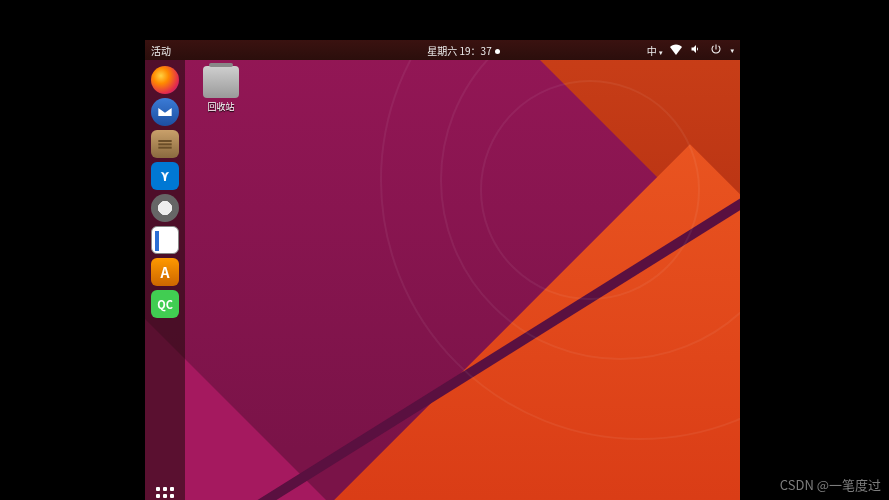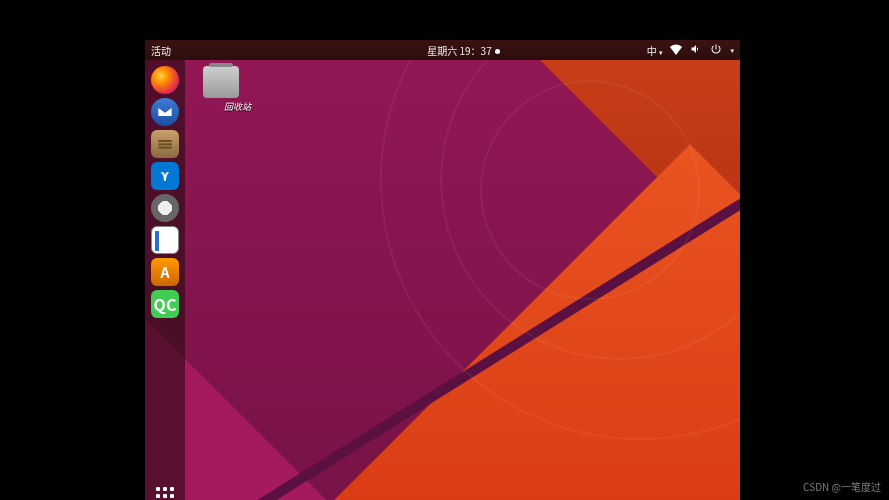--- a/index.html
+++ b/index.html
@@ -93,48 +93,48 @@
     width: 28px; height: 28px;
     display: grid; grid-template-columns: repeat(3,4px); grid-template-rows: repeat(3,4px);
     gap: 3px; justify-content:center; align-content:center;
     cursor: pointer;
   }
   .apps-button span { width:4px; height:4px; background:#fff; border-radius:1px;}
 
   
   .desktop-area { position:absolute; left:40px; top:20px; right:0; bottom:0; }
   .desktop-item {
-    position:absolute; width:60px; text-align:right;
-    font-size:9px; color:#fff; text-shadow:0 1px 1px #000; cursor:pointer;font-style:italic;
+    position:absolute; width:60px; text-align:center;
+    font-size:9px; color:#fff; text-shadow:0 1px 1px #000; cursor:pointer;
   }
   .desktop-item .glyph {
     width:36px; height:32px; margin:0 auto 2px;
     display:flex; align-items:center; justify-content:center;
     border-radius:4px;
   }
 
   
   .ic-firefox { background: radial-gradient(circle at 35% 35%, #ffd242 0%, #ff8a00 30%, #e22850 70%, #7b2ea0 100%); border-radius:50%;}
   .ic-thunderbird { background: linear-gradient(#3b7bd6,#1c4fa1); border-radius:50%;}
   .ic-files { background: linear-gradient(#c9a06a,#8a6a3f);}
   .ic-vscode { background:#0078d4;}
   .ic-settings { background: radial-gradient(circle,#eee 35%, #666 36%); border-radius:50%;}
   .ic-libre { background:#fff; border:1px solid #888;}
   .ic-amazon { background: linear-gradient(#ff9900,#cc6600);}
-  .ic-qt { background:#41cd52; color:#fff; font-weight:bold; font-size:16px;}
+  .ic-qt { background:#41cd52; color:#fff; font-weight:bold; font-size:11px;}
   .ic-trash { background: linear-gradient(#cfcfcf,#9a9a9a); border-radius:3px; position:relative;}
   .ic-trash::before { content:""; position:absolute; top:-3px; left:6px; right:6px; height:4px; background:#888; border-radius:2px;}
   .ic-zip { background: linear-gradient(#d8c190,#b89b60);}
   .ic-zip::after { content:""; position:absolute; top:4px; bottom:4px; left:16px; width:4px; background:repeating-linear-gradient(#555 0 2px,#d8c190 2px 4px);}
 
   .vscode-v { color:#fff; font-weight:bold; font-family:Consolas,monospace;}
   .libre-bar { width:4px; height:20px; background:#2a6fd4; margin-right:2px;}
 
   .watermark {
-    position:absolute; right:8px; bottom:6px; color:#7d7d7d; font-size:10px;
+    position:absolute; right:8px; bottom:6px; color:#7d7d7d; font-size:13px;
   }
 </style>
 </head>
 <body>
 
 <div class="viewport">
 
   <div class="wp wp1"></div>
   <div class="wp wp2"></div>
   <div class="wp wp3"></div>

